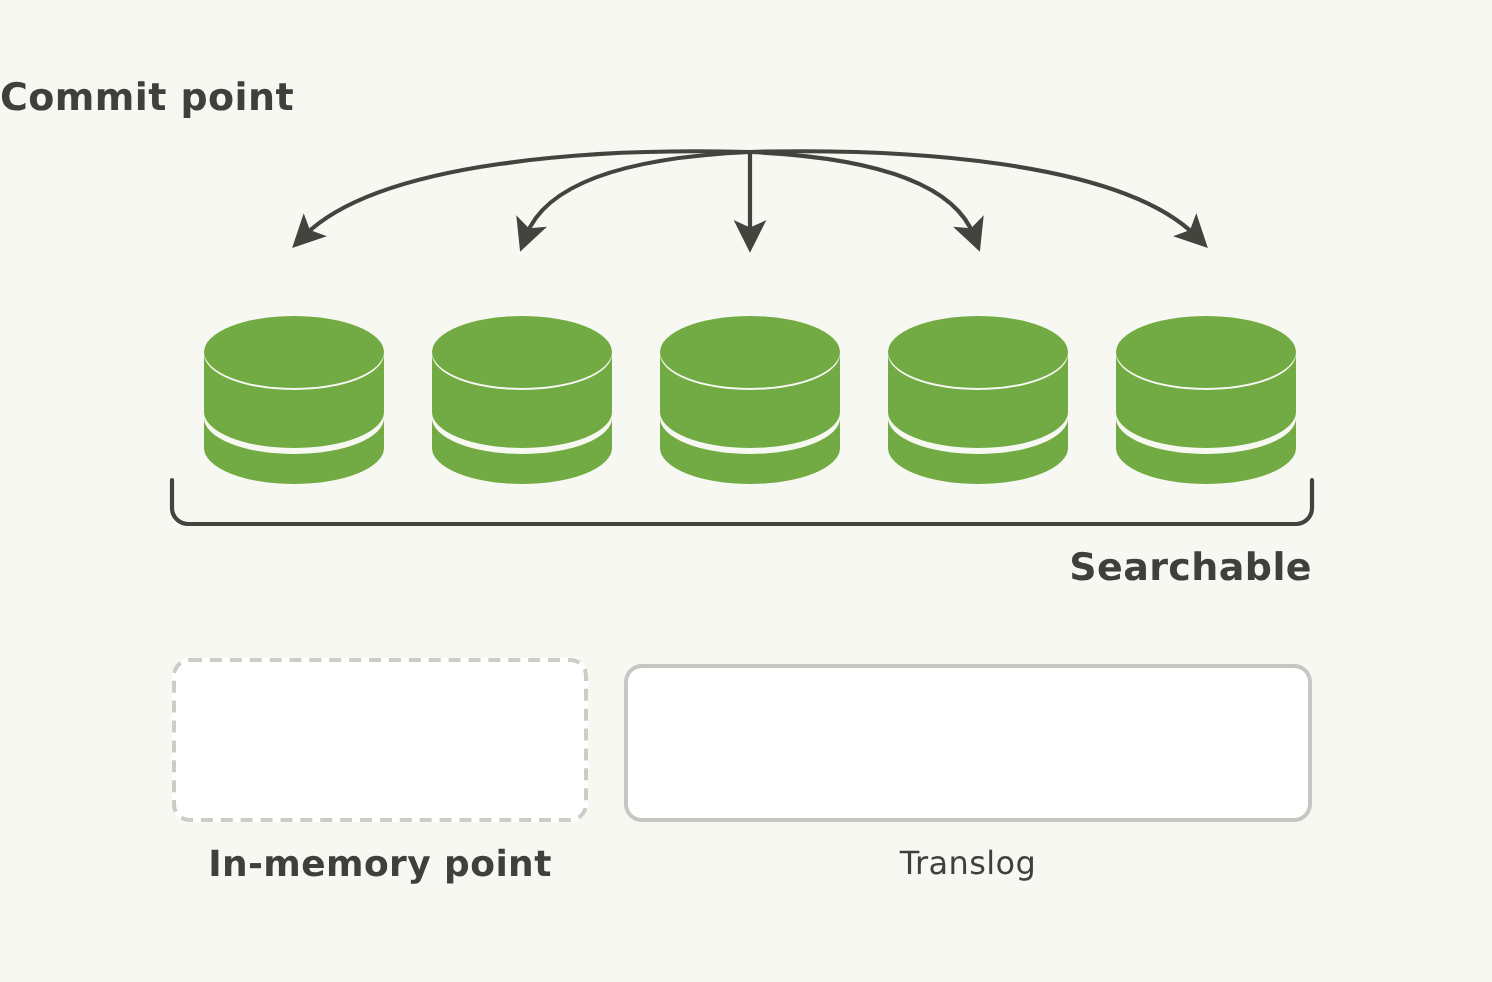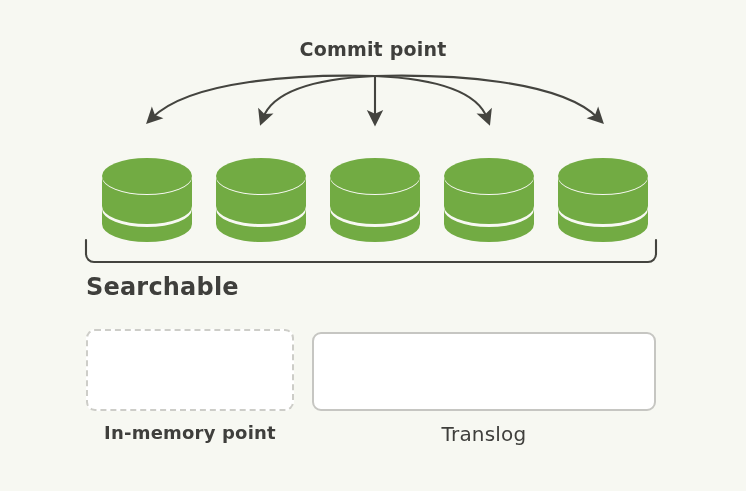--- a/index.html
+++ b/index.html
@@ -28,46 +28,46 @@
   .label {
     position: absolute;
     white-space: nowrap;
     color: #3f3f3c;
     letter-spacing: 0.2px;
   }
   .label-commit {
     left: 0;
     top: 38px;
     width: 746px;
-    text-align: center;
+    text-align: left;
     font-size: 19px;
     font-weight: bold;
   }
   .label-searchable {
     left: 86px;
     top: 273px;
     width: 570px;
-    text-align: left;
-    font-size: 24px;
+    text-align: right;
+    font-size: 19px;
     font-weight: bold;
   }
   .label-buffer {
     left: 86px;
     top: 422px;
     width: 208px;
     text-align: center;
     font-size: 18px;
     font-weight: bold;
   }
   .label-translog {
     left: 312px;
     top: 422px;
     width: 344px;
     text-align: center;
-    font-size: 20px;
+    font-size: 16px;
     font-weight: normal;
   }
   .box {
     position: absolute;
     background: #ffffff;
     box-sizing: border-box;
   }
   .box-buffer {
     left: 86px;
     top: 329px;

